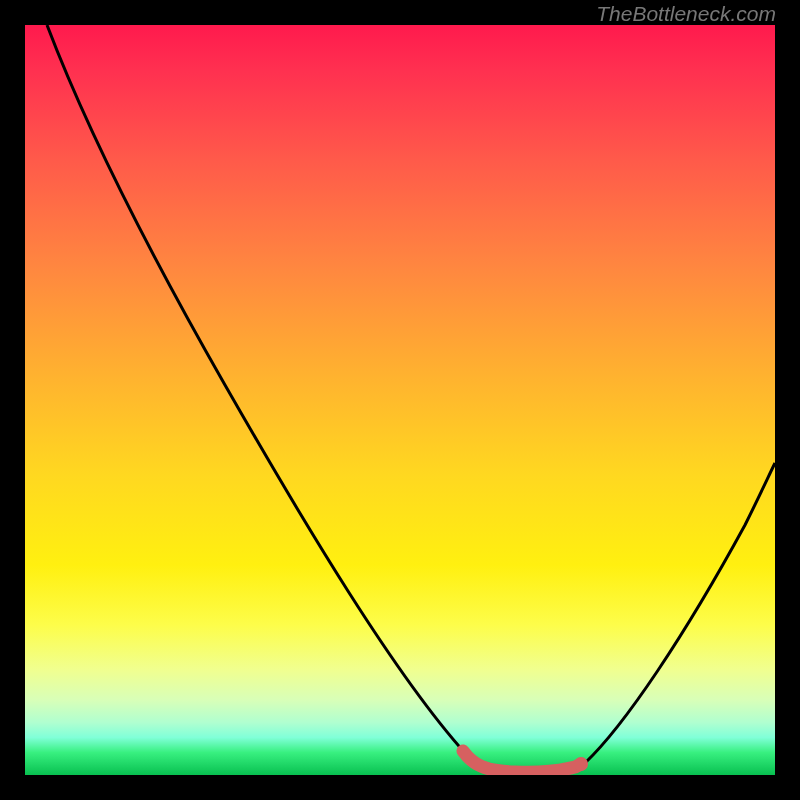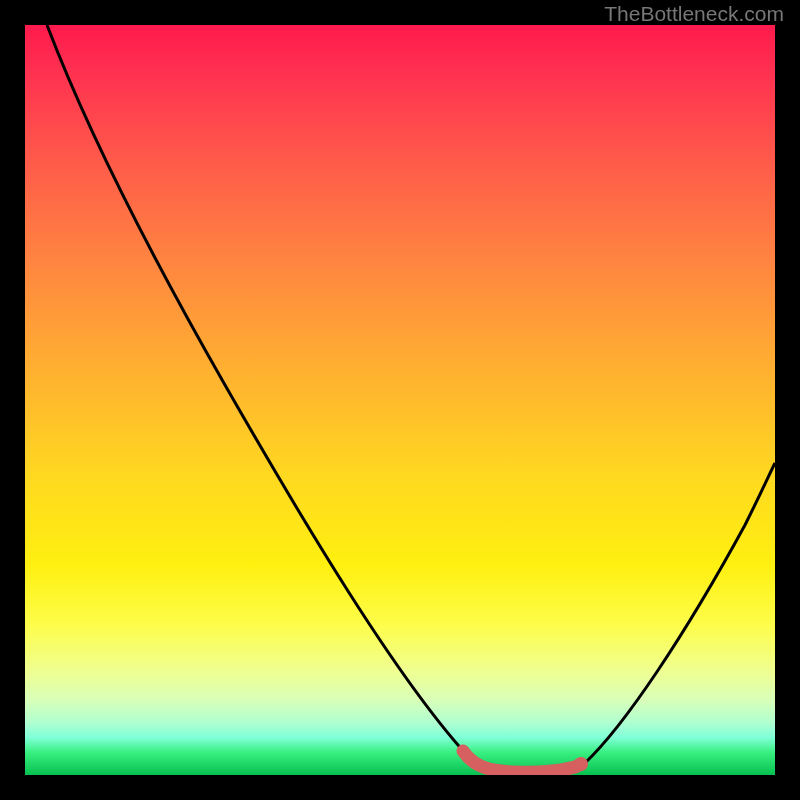--- a/index.html
+++ b/index.html
@@ -38,25 +38,26 @@
       #b0ffd0 93%,
       #80ffd8 95%,
       #38f080 97%,
       #28e070 98%,
       #18d060 99%,
       #08c050 100%);
   }
   .watermark {
     position: absolute;
     top: 2px;
-    right: 16px;
+    right: 24px;
     color: #777;
     font-size: 21px;
     font-weight: normal;
     z-index: 10;
+    font-style: italic;
   }
   svg.curve {
     position: absolute;
     left: 0;
     top: 0;
     width: 750px;
     height: 750px;
   }
 </style>
 </head>

